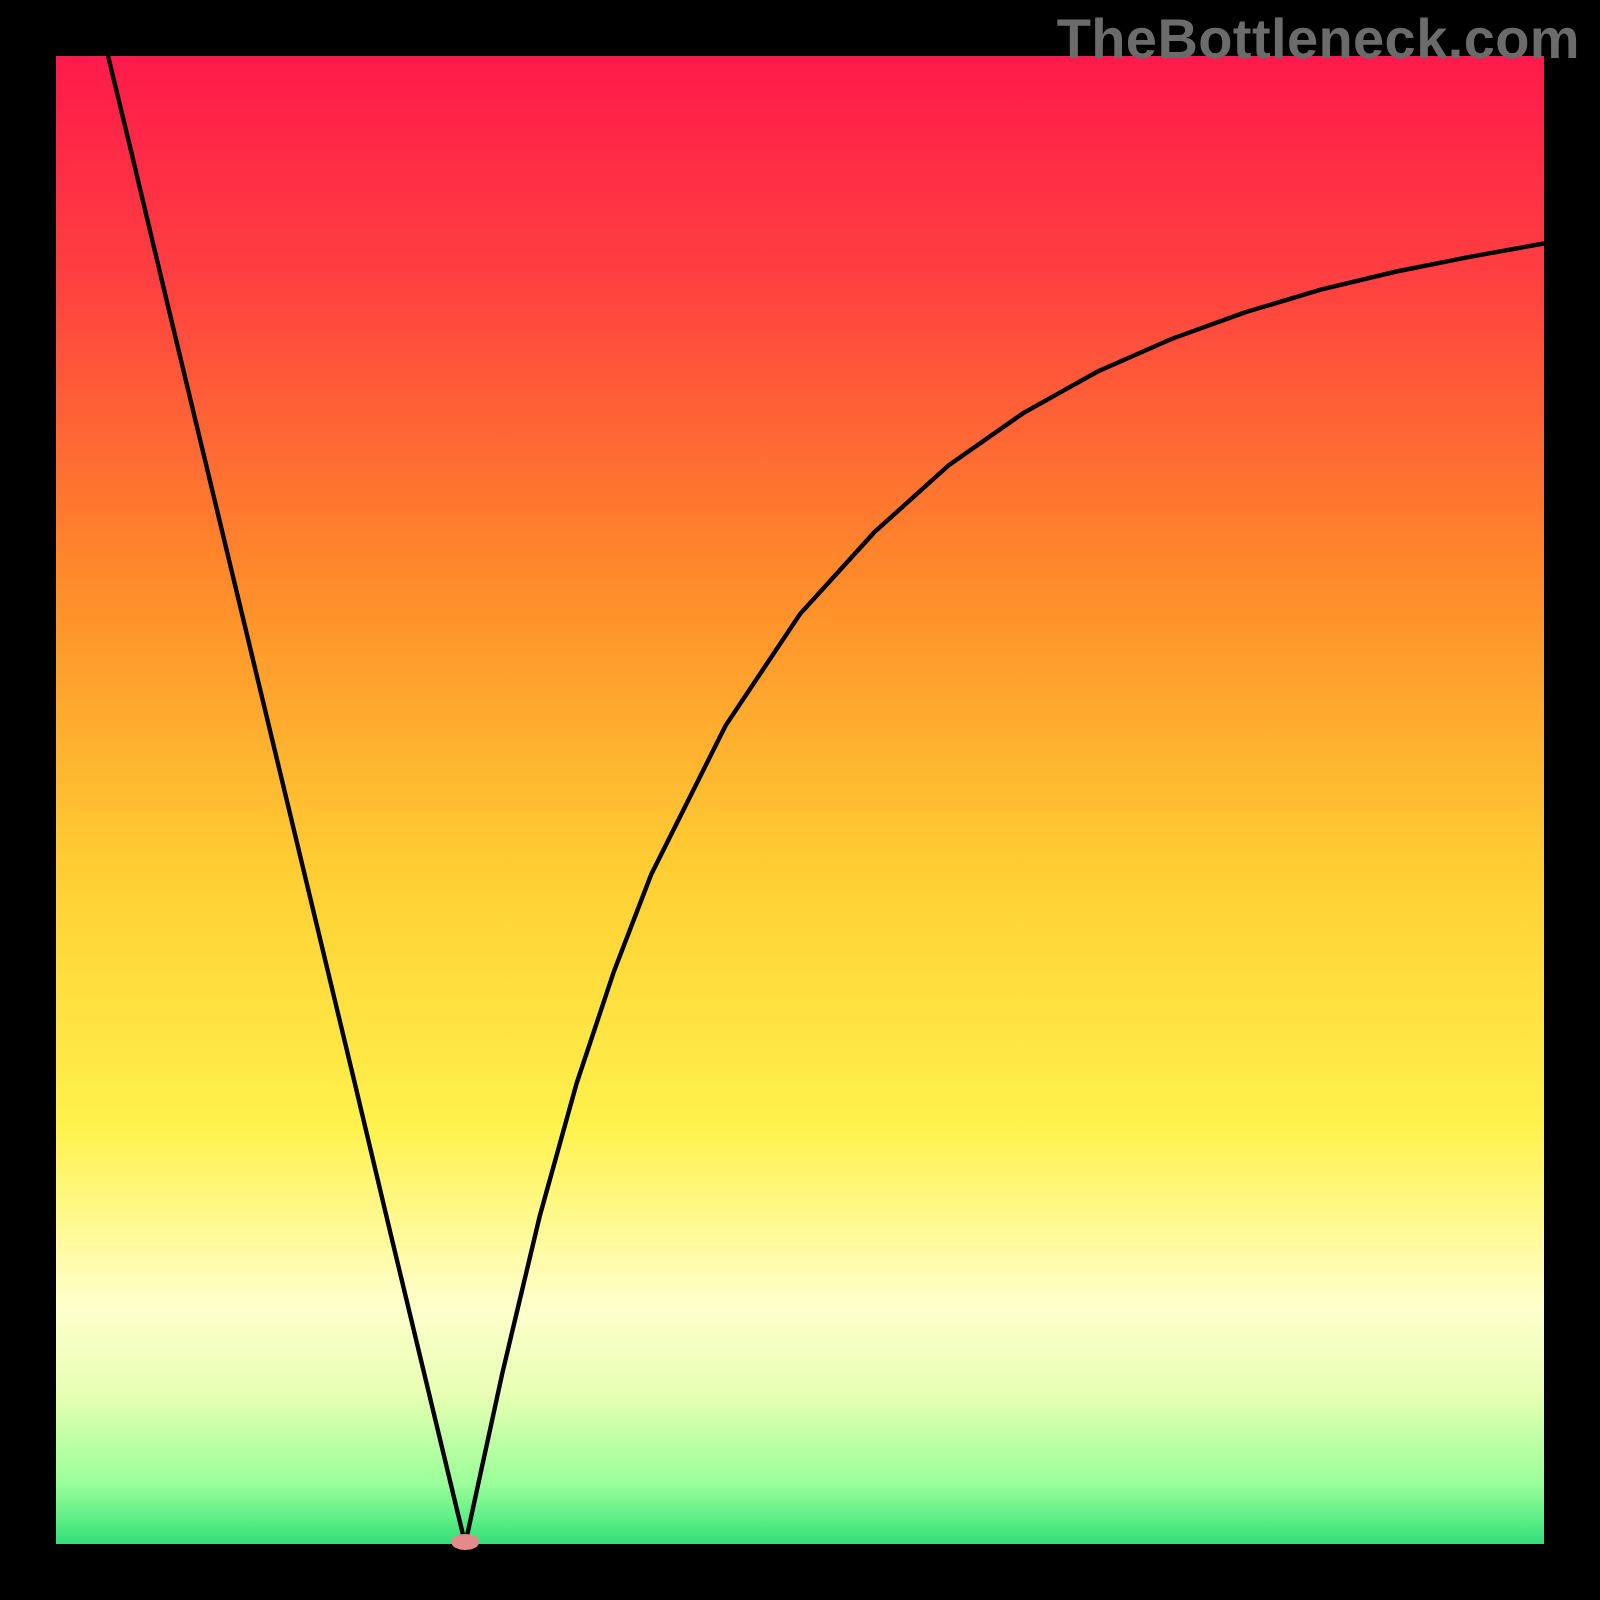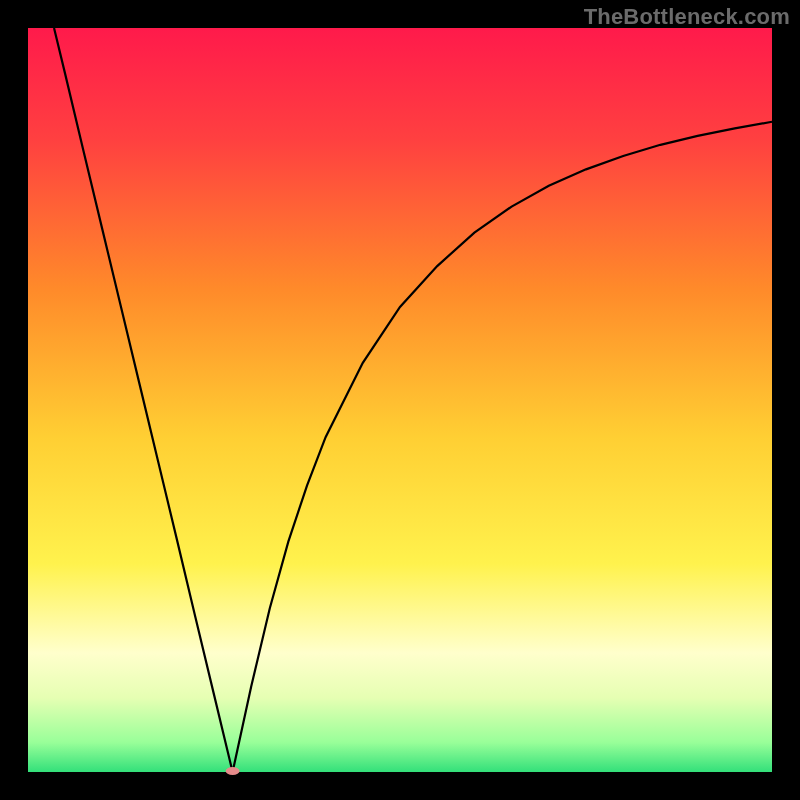--- a/index.html
+++ b/index.html
@@ -15,21 +15,21 @@
     position: relative;
     width: 800px;
     height: 800px;
     background: #000;
   }
   .watermark {
     position: absolute;
     top: 4px;
     right: 10px;
     color: #6b6b6b;
-    font-size: 22px;
+    font-size: 28px;
     font-weight: 600;
     letter-spacing: 0.2px;
     z-index: 10;
   }
   svg {
     display: block;
   }
 </style>
 </head>
 <body>

